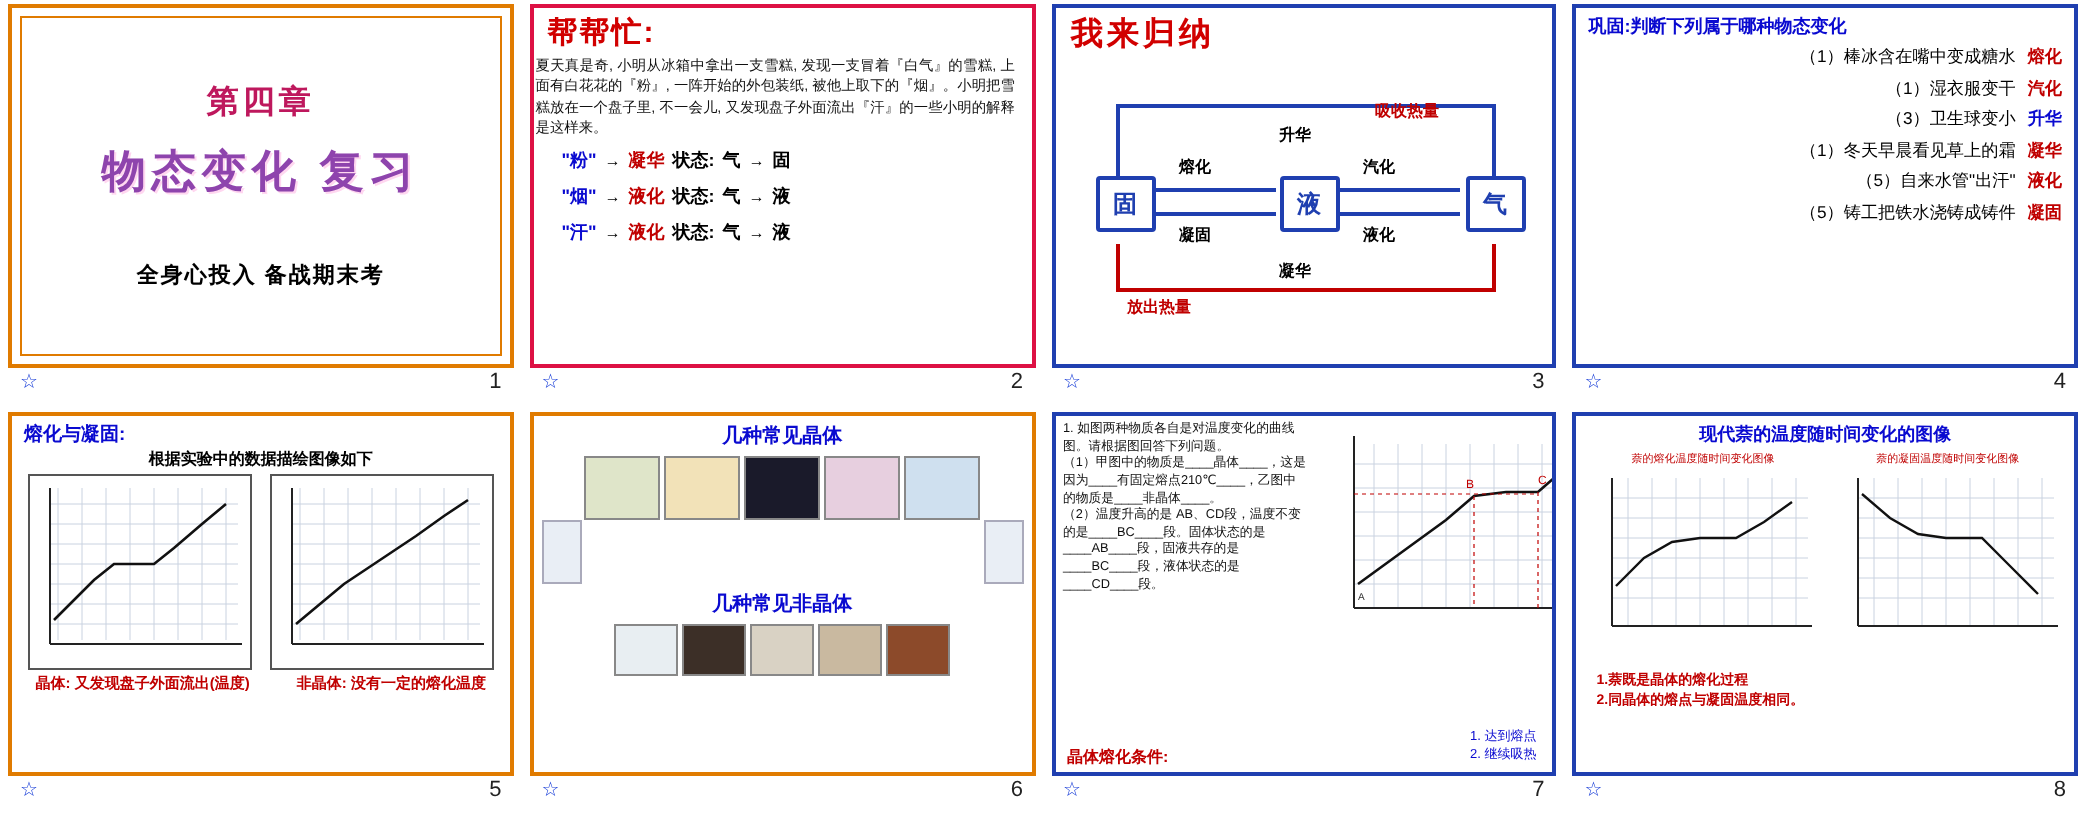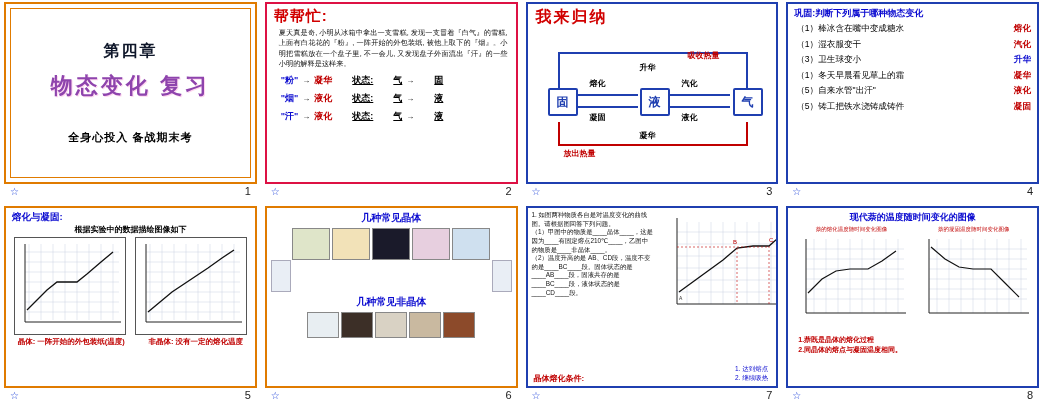--- a/index.html
+++ b/index.html
@@ -8,50 +8,50 @@
   .grid{display:grid;grid-template-columns:repeat(4,1fr);grid-template-rows:1fr 1fr;width:1043px;height:408px;}
   .cell{position:relative;box-sizing:border-box;padding:2px 4px 0 4px;}
   .slide{position:relative;box-sizing:border-box;width:100%;height:182px;border:1px solid #c8c8c8;background:#fff;overflow:hidden;}
   .meta{display:flex;justify-content:space-between;align-items:center;height:14px;padding:0 6px;font-size:10px;color:#555;}
   .star{color:#1a3fd8;font-size:10px;}
   .num{font-size:11px;color:#222;}
 
   
   .s1{border:2px solid #e07b00;}
   .s1-inner{position:absolute;inset:4px;border:1px solid #e07b00;display:flex;flex-direction:column;align-items:center;justify-content:center;gap:9px;}
-  .s1-ch{color:#0f172a;font-weight:bold;font-size:16px;letter-spacing:2px;}
+  .s1-ch{color:#be185d;font-weight:bold;font-size:16px;letter-spacing:2px;}
   .s1-title{color:#8e44ad;font-weight:bold;font-size:22px;letter-spacing:3px;text-shadow:1px 1px 0 #ffd7f0;}
   .s1-sub{color:#000;font-weight:bold;font-size:11px;letter-spacing:1px;margin-top:20px;}
 
   
   .s2{border:2px solid #d14;}
   .s2-head{color:#d10000;font-weight:bold;font-size:15px;padding:3px 0 0 7px;letter-spacing:1px;}
-  .s2-body{font-size:7.2px;line-height:1.45;color:#111;padding:2px 8px 0 12px;text-align:justify;}
+  .s2-body{font-size:7.2px;line-height:1.45;color:#111;padding:2px 8px 0 1px;text-align:justify;}
   .s2-rows{padding:4px 0 0 14px;display:flex;flex-direction:column;gap:5px;}
   .s2-row{display:flex;align-items:center;font-size:9px;font-weight:bold;gap:4px;}
   .s2-row .w{color:#0a0ad0;}
   .s2-row .ar{color:#000;font-size:8px;}
   .s2-row .p{color:#c00000;}
-  .s2-row .st{margin-left:16px;color:#000;font-weight:bold;text-decoration:underline;}
+  .s2-row .st{margin-left:0;color:#000;font-weight:bold;}
 
   
   .s3{border:2px solid #1f3fb0;}
   .s3-head{color:#d10000;font-weight:bold;font-size:16px;padding:3px 0 0 8px;letter-spacing:2px;}
   .s3-diagram{position:relative;height:132px;margin-top:2px;}
   .box{position:absolute;border:2px solid #1f3fb0;background:#fff;color:#1f3fb0;font-weight:bold;font-size:12px;width:26px;height:24px;display:flex;align-items:center;justify-content:center;border-radius:2px;}
   .lbl{position:absolute;font-size:8px;font-weight:bold;color:#000;}
   .lbl.red{color:#c00000;}
   .line{position:absolute;background:#1f3fb0;}
   .line.red{background:#c00000;}
 
   
   .s4{border:2px solid #1f3fb0;}
   .s4-head{font-size:9px;font-weight:bold;color:#0a0ad0;padding:3px 0 0 6px;}
   .s4-list{padding:3px 6px 0 8px;display:flex;flex-direction:column;gap:3.5px;}
-  .s4-item{display:flex;justify-content:space-between;align-items:center;font-size:8.6px;color:#000;}
+  .s4-item{display:flex;justify-content:flex-end;align-items:center;font-size:8.6px;color:#000;}
   .s4-item .ans{font-weight:bold;color:#c00000;margin-left:6px;}
   .s4-item .ans.b{color:#0a0ad0;}
 
   
   .s5{border:2px solid #e07b00;}
   .s5-head{font-size:9.5px;font-weight:bold;color:#0a0ad0;padding:3px 0 0 6px;}
   .s5-sub{font-size:8px;font-weight:bold;color:#000;text-align:center;}
   .charts{display:flex;justify-content:space-around;padding:2px 4px 0 4px;}
   .chartbox{width:110px;height:96px;border:1px solid #555;background:#fff;position:relative;}
   .s5-foot{display:flex;justify-content:space-around;font-size:7.5px;font-weight:bold;color:#c00000;padding-top:2px;text-align:center;line-height:1.2;}
@@ -260,21 +260,21 @@
                   <line x1="10" y1="64" x2="104" y2="64"></line>
               <line x1="10" y1="74" x2="104" y2="74"></line>
             </g>
             <line x1="10" y1="6" x2="10" y2="84" stroke="#222" stroke-width="1"></line>
             <line x1="10" y1="84" x2="106" y2="84" stroke="#222" stroke-width="1"></line>
             <polyline points="12,74 24,64 36,54 48,46 60,38 72,30 86,20 98,12" fill="none" stroke="#111" stroke-width="1.3"></polyline>
           </svg>
         </div>
       </div>
       <div class="s5-foot">
-        <div>晶体: 一阵开始的外包装纸(温度)</div>
+        <div>晶体: 又发现盘子外面流出(温度)</div>
         <div>非晶体: 没有一定的熔化温度</div>
       </div>
     </div>
     <div class="meta">
       <span class="star">☆</span>
       <span class="num">5</span>
     </div>
   </div>
 
   <div class="cell">

